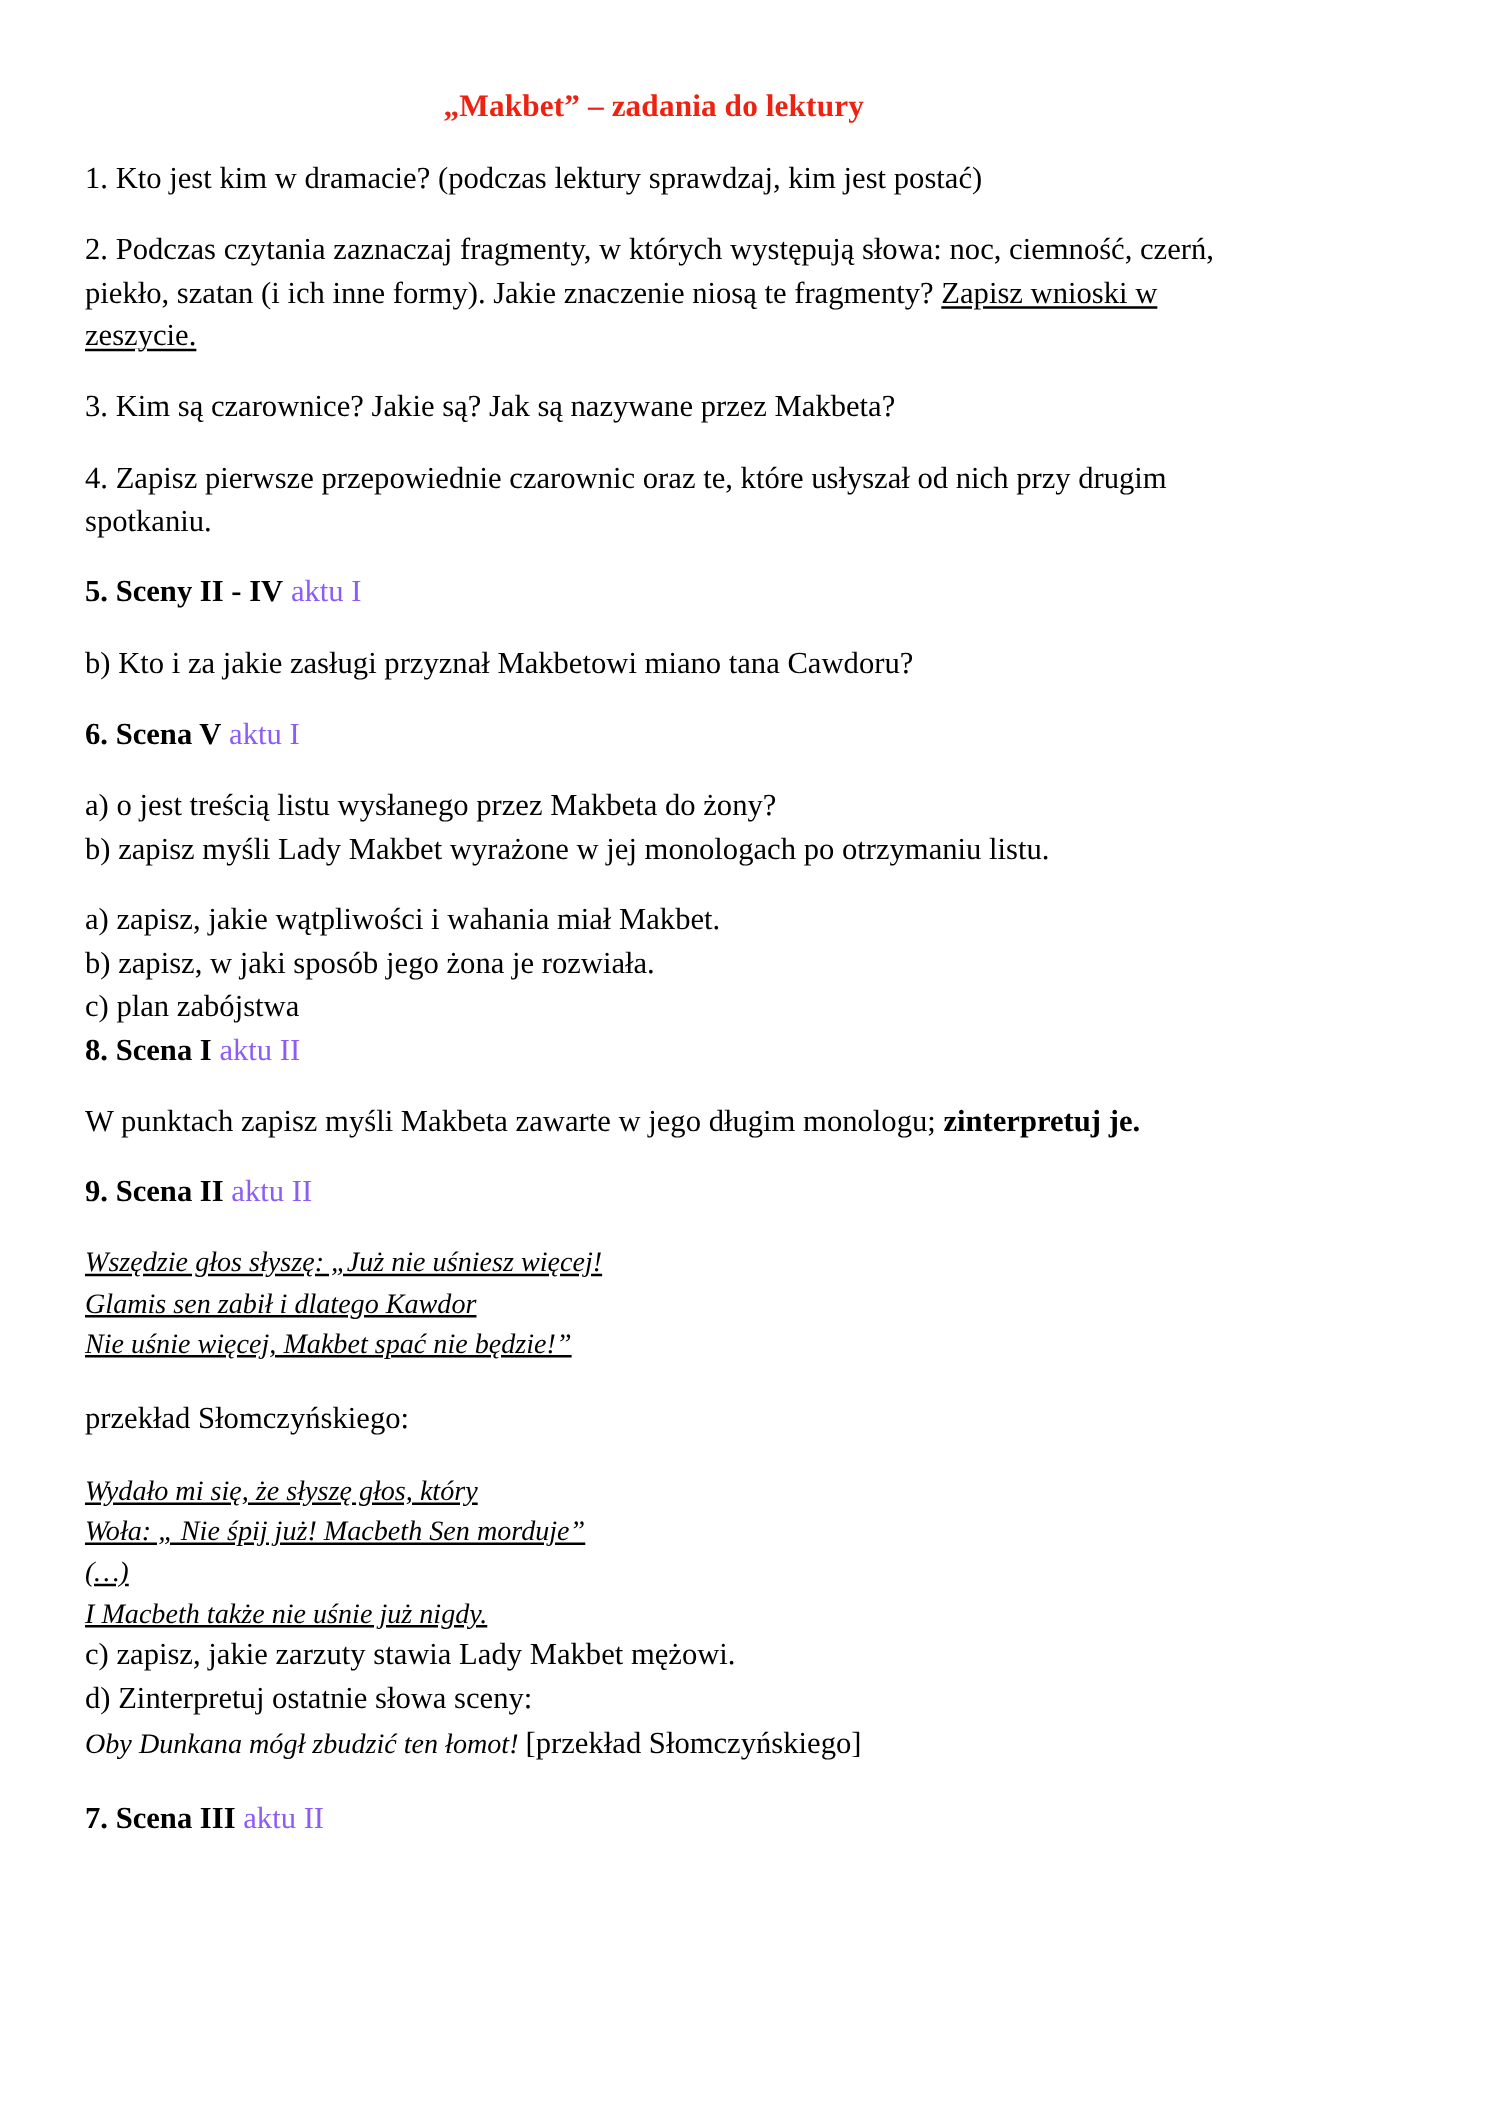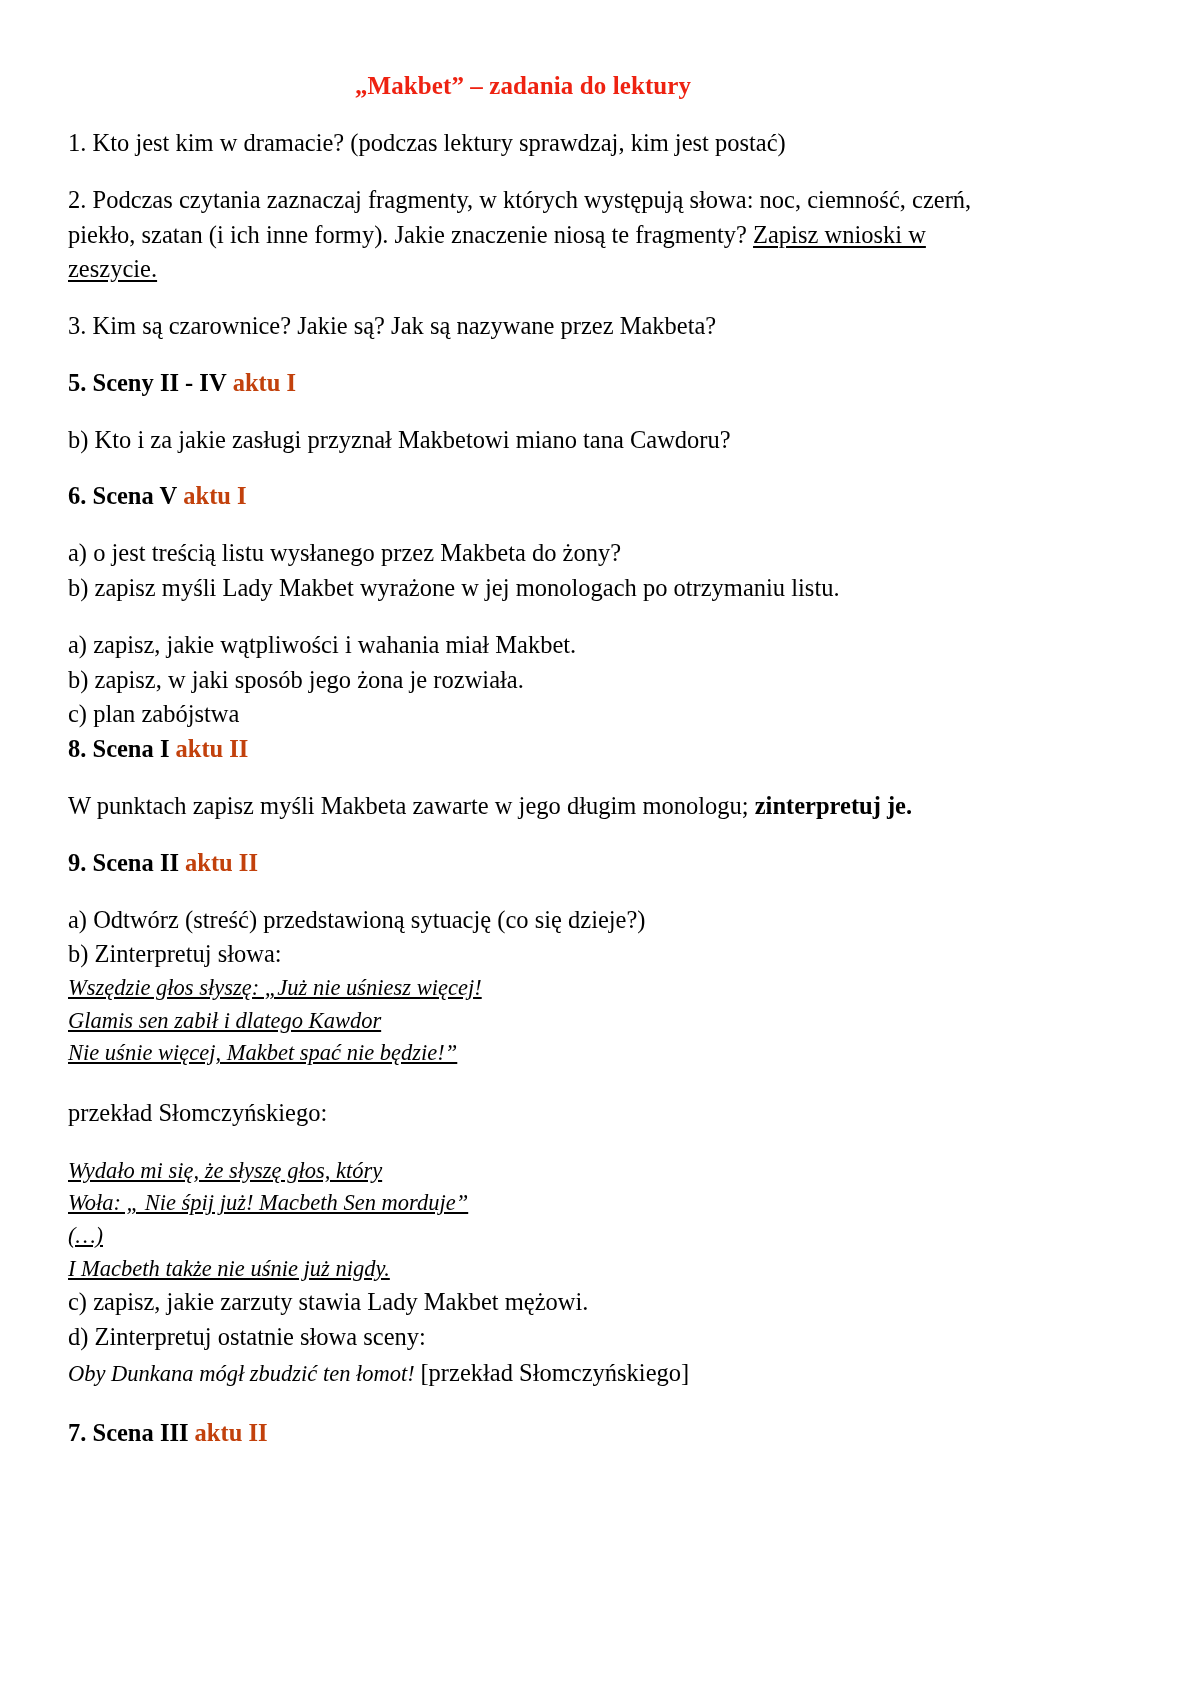--- a/index.html
+++ b/index.html
@@ -31,22 +31,22 @@
     margin: 16px 0 26px 0;
     letter-spacing: 0.1px;
   }
   p.blk {
     margin: 0 0 22px 0;
     font-size: 24.5px;
     line-height: 1.42;
     text-align: left;
   }
   .red {
-    color: #c2410c;
-    font-weight: bold;
+    color: #8b5cf6;
+    font-weight: normal;
   }
   .under {
     text-decoration: underline;
     text-underline-offset: 3px;
   }
   .bold { font-weight: bold; }
   .quote {
     font-style: italic;
     font-size: 22.5px;
     line-height: 1.45;
@@ -78,20 +78,21 @@
 <div class="page">
 
   <h1 class="doc-title">„Makbet” – zadania do lektury</h1>
 
   <p class="blk"><span>1. Kto jest kim w dramacie? (podczas lektury sprawdzaj, kim jest postać)</span></p>
 
   <p class="blk"><span>2. Podczas czytania zaznaczaj fragmenty, w których występują słowa: noc, ciemność, czerń, piekło, szatan (i ich inne formy). Jakie znaczenie niosą te fragmenty? </span><span class="under">Zapisz wnioski w zeszycie.</span></p>
 
   <p class="blk"><span>3. Kim są czarownice? Jakie są? Jak są nazywane przez Makbeta?</span></p>
 
+  <p class="blk"><span>4. Zapisz pierwsze przepowiednie czarownic oraz te, które usłyszał od nich przy drugim spotkaniu.</span></p>
 
   <p class="blk"><span class="bold">5. </span><span class="bold">Sceny II - IV</span><span> </span><span class="red">aktu I</span></p>
 
 
   <p class="blk"><span>b) Kto i za jakie zasługi przyznał Makbetowi miano tana Cawdoru?</span></p>
 
   <p class="blk"><span class="bold">6. </span><span class="bold">Scena V</span><span> </span><span class="red">aktu I</span></p>
 
   <div class="sub-list">
     <p>a) o jest treścią listu wysłanego przez Makbeta do żony?</p>
@@ -103,24 +104,20 @@
     <p>a) zapisz, jakie wątpliwości i wahania miał Makbet.</p>
     <p>b) zapisz, w jaki sposób jego żona je rozwiała.</p>
     <p>c) plan zabójstwa</p>
     <p><span class="bold">8. </span><span class="bold">Scena I</span><span> </span><span class="red">aktu II</span></p>
   </div>
 
   <p class="blk" style="margin-top:22px;"><span>W punktach zapisz myśli Makbeta zawarte w jego długim monologu; </span><span class="bold">zinterpretuj je.</span></p>
 
   <p class="blk"><span class="bold">9. Scena II</span><span> </span><span class="red">aktu II</span></p>
 
-  <div class="sub-list" style="margin-bottom:0;">
-    <p>a) Odtwórz (streść)  przedstawioną sytuację (co się dzieje?)</p>
-    <p>b) Zinterpretuj słowa:</p>
-  </div>
 
   <div class="quote-block">
     <p class="quote">Wszędzie głos słyszę: „Już nie uśniesz więcej!</p>
     <p class="quote">Glamis sen zabił i dlatego Kawdor</p>
     <p class="quote">Nie uśnie więcej, Makbet spać nie będzie!”</p>
   </div>
 
   <p class="blk" style="margin-top:26px;">przekład Słomczyńskiego:</p>
 
   <div class="quote-block top-gap">

